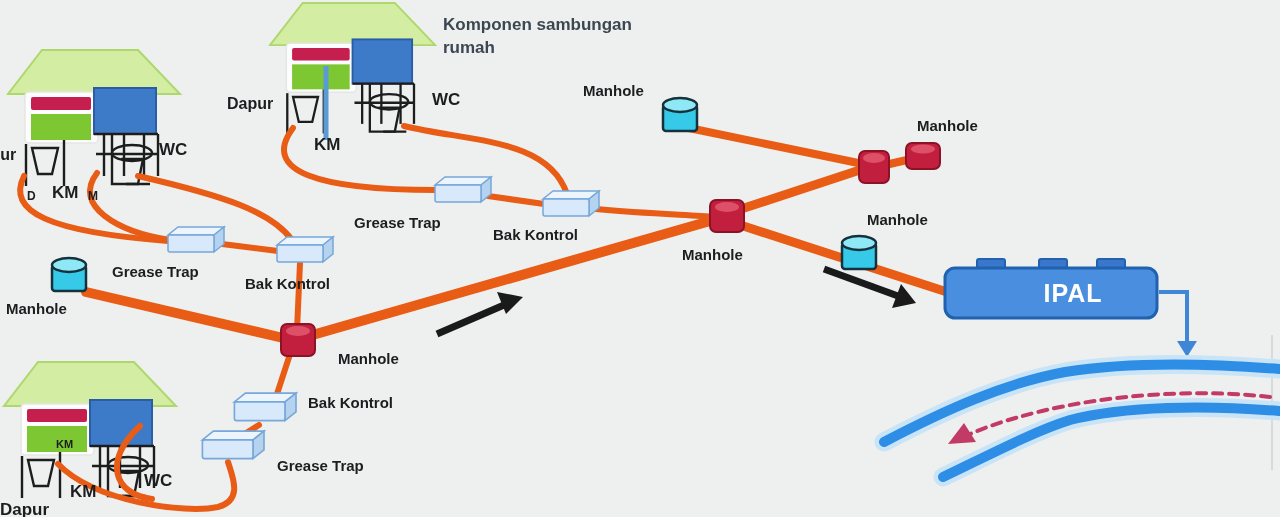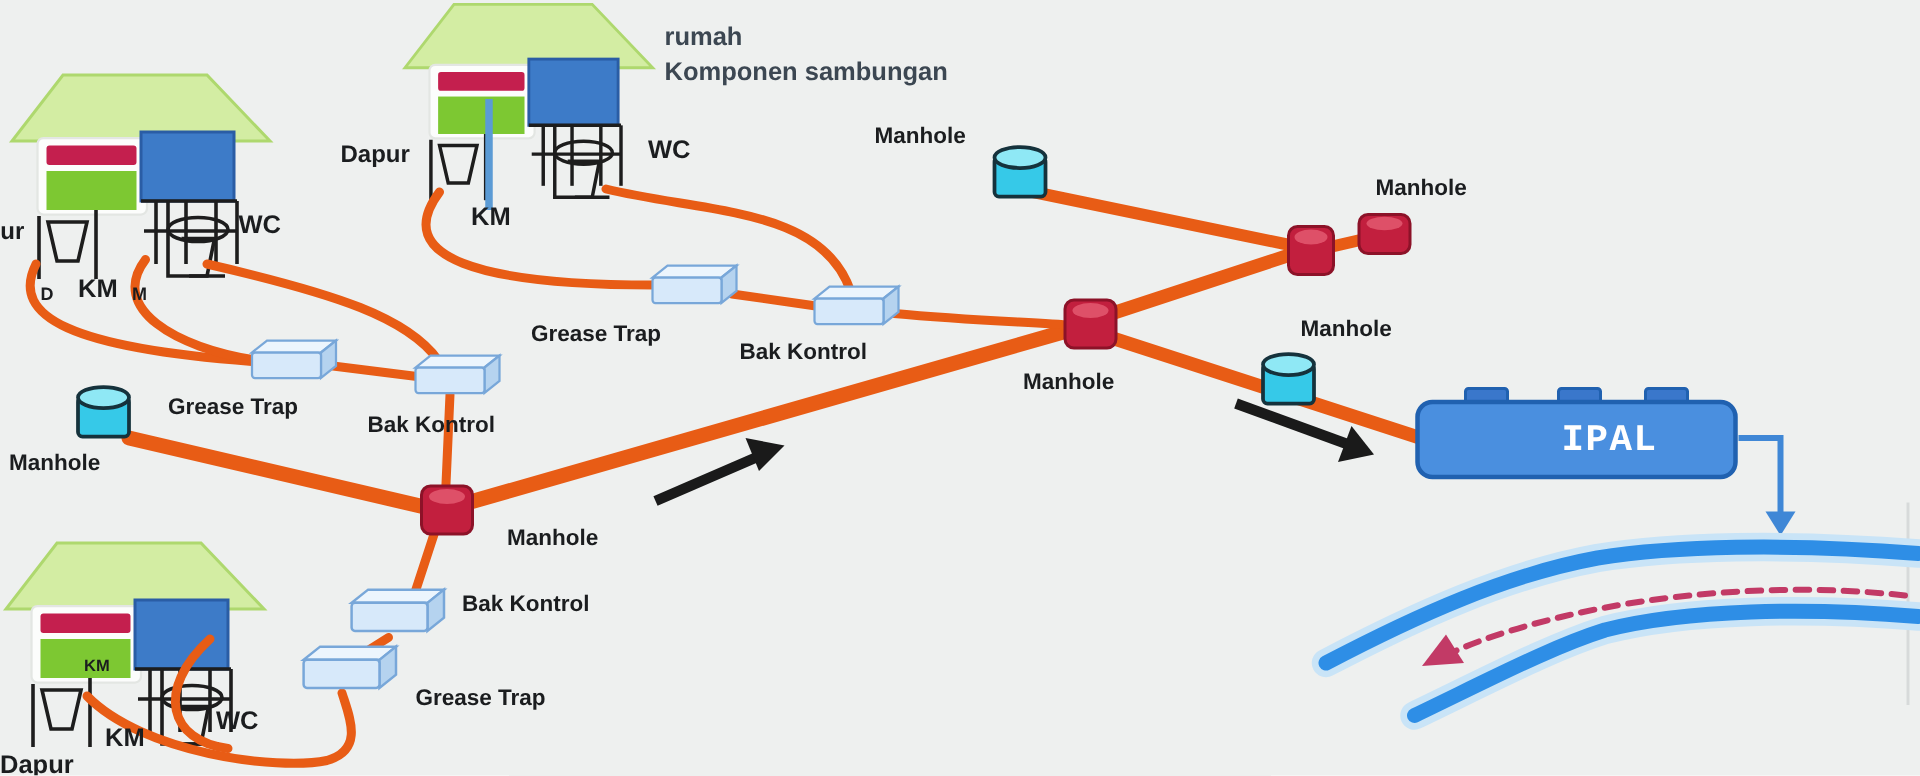--- a/index.html
+++ b/index.html
@@ -23,21 +23,21 @@
   .title{
     position:absolute;left:443px;top:13px;
     font-size:17px;font-weight:600;
     color:var(--title-color,#3c4752);
     line-height:23px;
   }
   .title span{display:block;}
   .ipal-label{
     position:absolute;left:945px;top:268px;width:256px;height:50px;
     display:flex;align-items:center;justify-content:center;
-    color:#ffffff;font-size:25px;font-weight:bold;letter-spacing:1px;font-family:Liberation Mono, monospace;
+    color:#ffffff;font-size:25px;font-weight:bold;letter-spacing:1px;
   }
 </style>
 </head>
 <body>
 
 <div class="stage">
 
   <svg width="1280" height="517" viewBox="0 0 1280 517">
     <defs>
       <g id="house-art">
@@ -184,18 +184,18 @@
       <span class="lbl" style="left: 867px; top: 212px; font-size: 15px;">Manhole</span>
       <span class="lbl" style="left: 308px; top: 395px; font-size: 15px;">Bak Kontrol</span>
       <span class="lbl" style="left: 277px; top: 458px; font-size: 15px;">Grease Trap</span>
       <span class="lbl" style="left: 56px; top: 438px; font-size: 11px;">KM</span>
       <span class="lbl" style="left: 70px; top: 483px; font-size: 17px;">KM</span>
       <span class="lbl" style="left: 144px; top: 472px; font-size: 17px;">WC</span>
       <span class="lbl" style="left: 0px; top: 501px; font-size: 17px;">Dapur</span>
     </div>
 
   <div class="title">
+    <span>Komponen sambungan</span>
     <span>rumah</span>
-    <span>Komponen sambungan</span>
   </div>
 
   <div class="ipal-label">IPAL</div>
 </div>
 
 </body></html>

